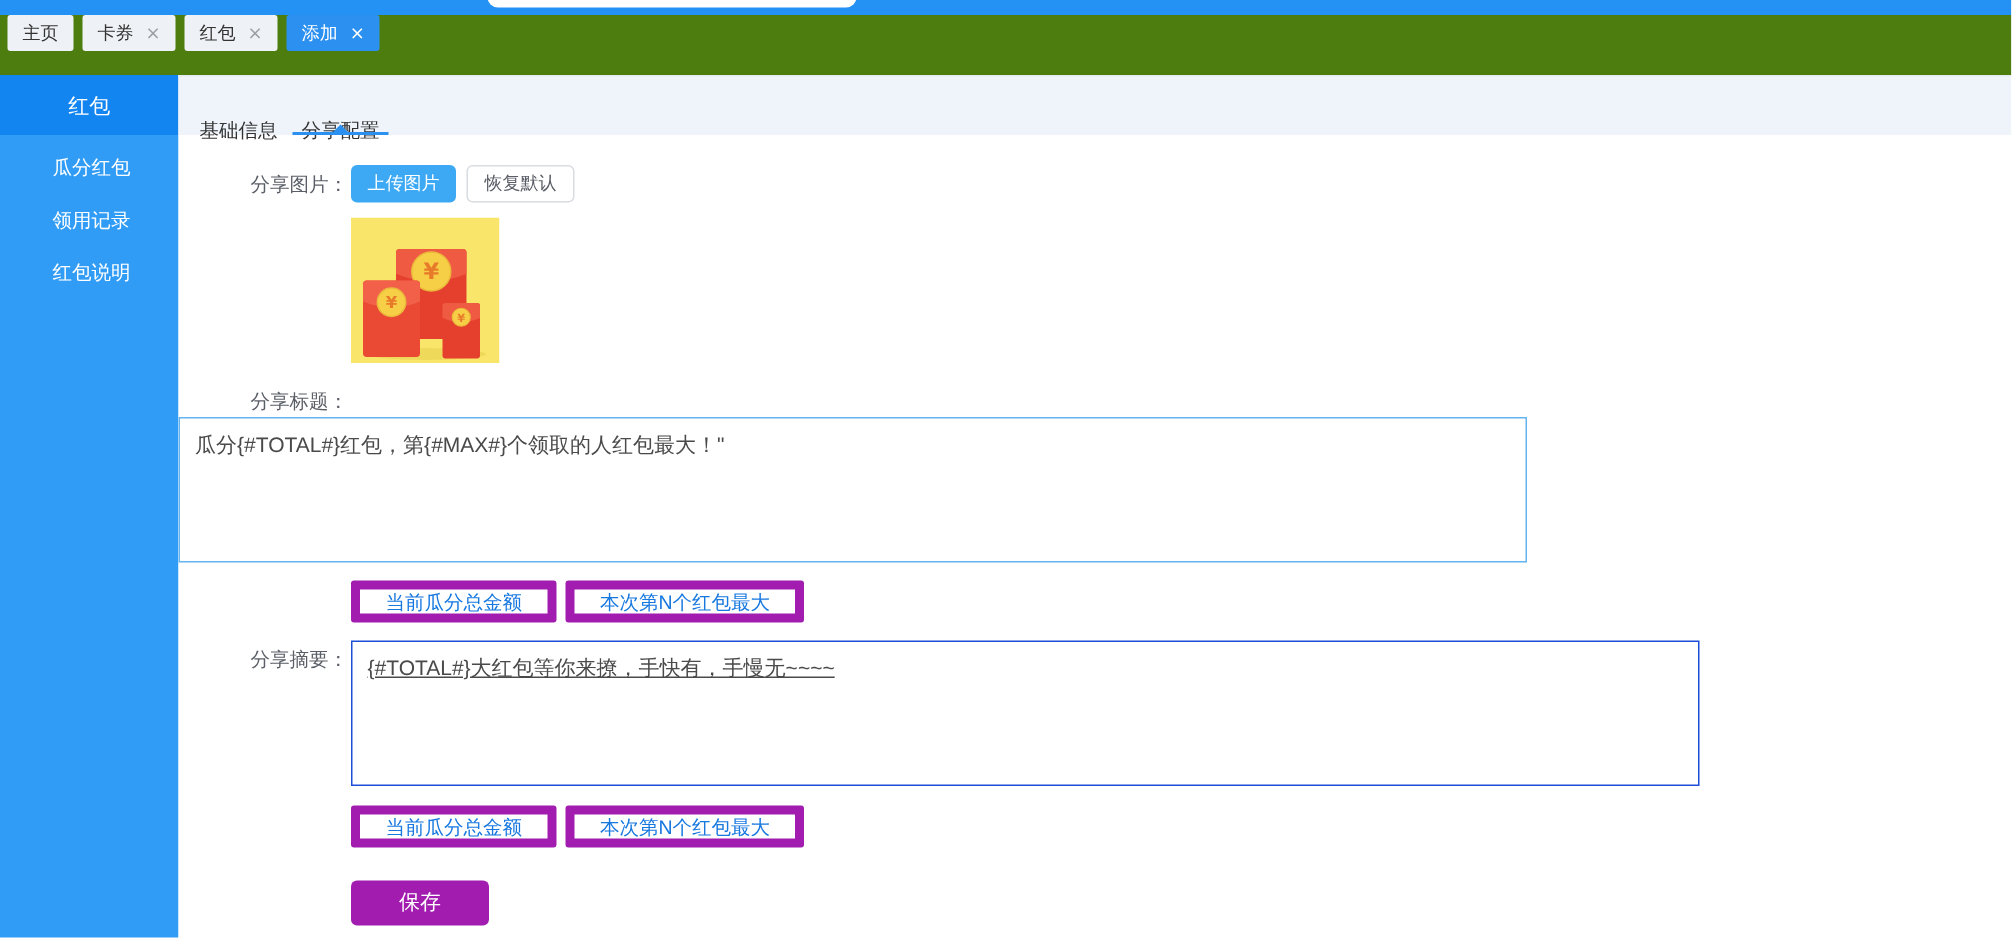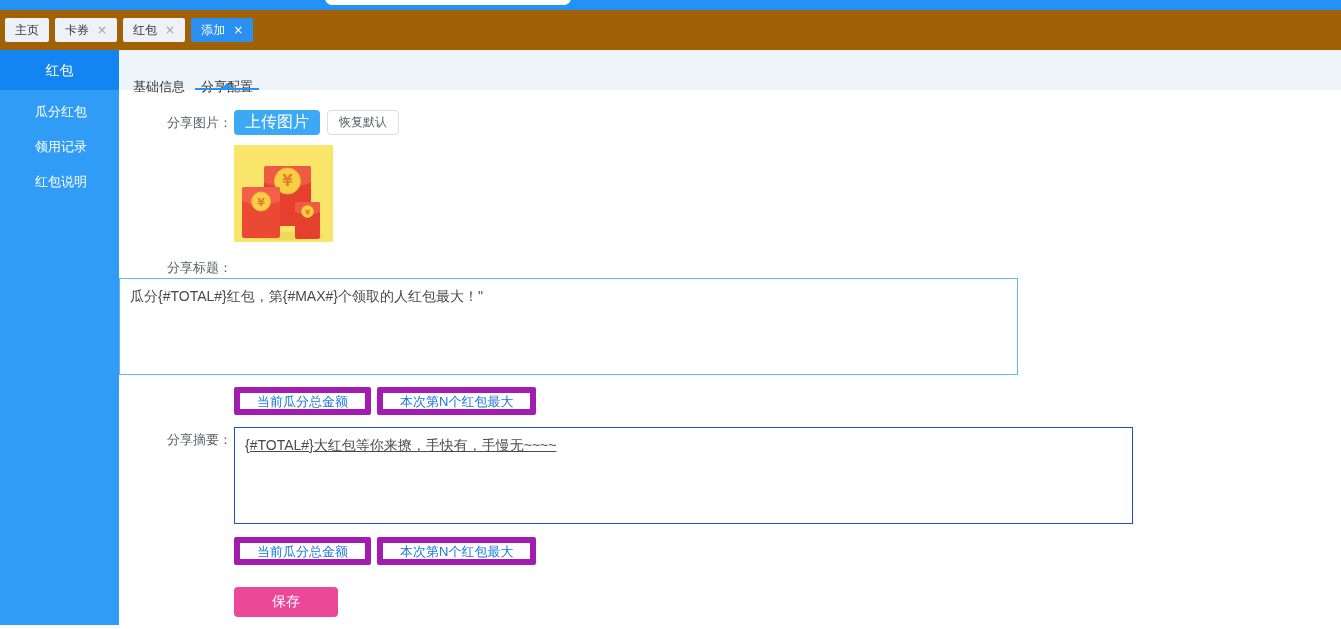--- a/index.html
+++ b/index.html
@@ -14,22 +14,22 @@
   
   .topstrip { position: relative; height: 10px; background: #2492f4; }
   .search-remnant {
     position: absolute; left: 325px; top: -9px;
     width: 246px; height: 14px;
     background: #fff; border-radius: 7px;
   }
 
   
   .tabstrip {
-    height: 40px; background: #a16207;
-    display: flex; align-items: center;
+    height: 40px; background: #4d7c0f;
+    display: flex; 
     padding-left: 5px;
   }
   .wtab {
     display: inline-flex; align-items: center;
     height: 24px; padding: 0 10px; margin-right: 6px;
     background: #eef1f5; border-radius: 2px;
     font-size: 12px; color: #333; cursor: pointer;
     white-space: nowrap;
   }
   .wtab .close {
@@ -93,21 +93,21 @@
     font-size: 13px; color: #5a5e66;
     line-height: 25px; white-space: nowrap;
   }
   .row-title .form-label, .row-summary .form-label { padding-top: 3px; line-height: 20px; }
   .indent { margin-left: 115px; }
 
   .btn { border: none; cursor: pointer; font-family: inherit; }
   .btn-upload {
     height: 25px; padding: 0 11px;
     background: #3da9f5; color: #fff;
-    font-size: 16px; border-radius: 4px;
+    font-size: 12px; border-radius: 4px;
   }
   .btn-reset {
     height: 25px; padding: 0 11px; margin-left: 7px;
     background: #fff; color: #5a5e66;
     font-size: 12px; border-radius: 4px;
     border: 1px solid #d9dce1;
   }
 
   .preview-wrap { margin-top: 10px; }
   .preview { display: block; width: 99px; height: 97px; }
@@ -127,22 +127,22 @@
     height: 28px; padding: 0 17px; margin-right: 6px;
     background: #fff; color: #1778e0;
     border: 6px solid #a21caf; border-radius: 2px;
     font-size: 13px;
   }
   .row-summary { margin-top: 12px; }
   .insert-row2 { margin-top: 13px; }
 
   .save-row { margin-top: 22px; }
   .btn-save {
-    width: 104px; height: 30px;
-    background: #ec4899; color: #fff;
+    width: 92px; height: 30px;
+    background: #a21caf; color: #fff;
     font-size: 14px; border-radius: 4px;
   }
 </style>
 </head>
 <body>
 
 <div class="app">
 
   <div class="topstrip">
     <div class="search-remnant"></div>

